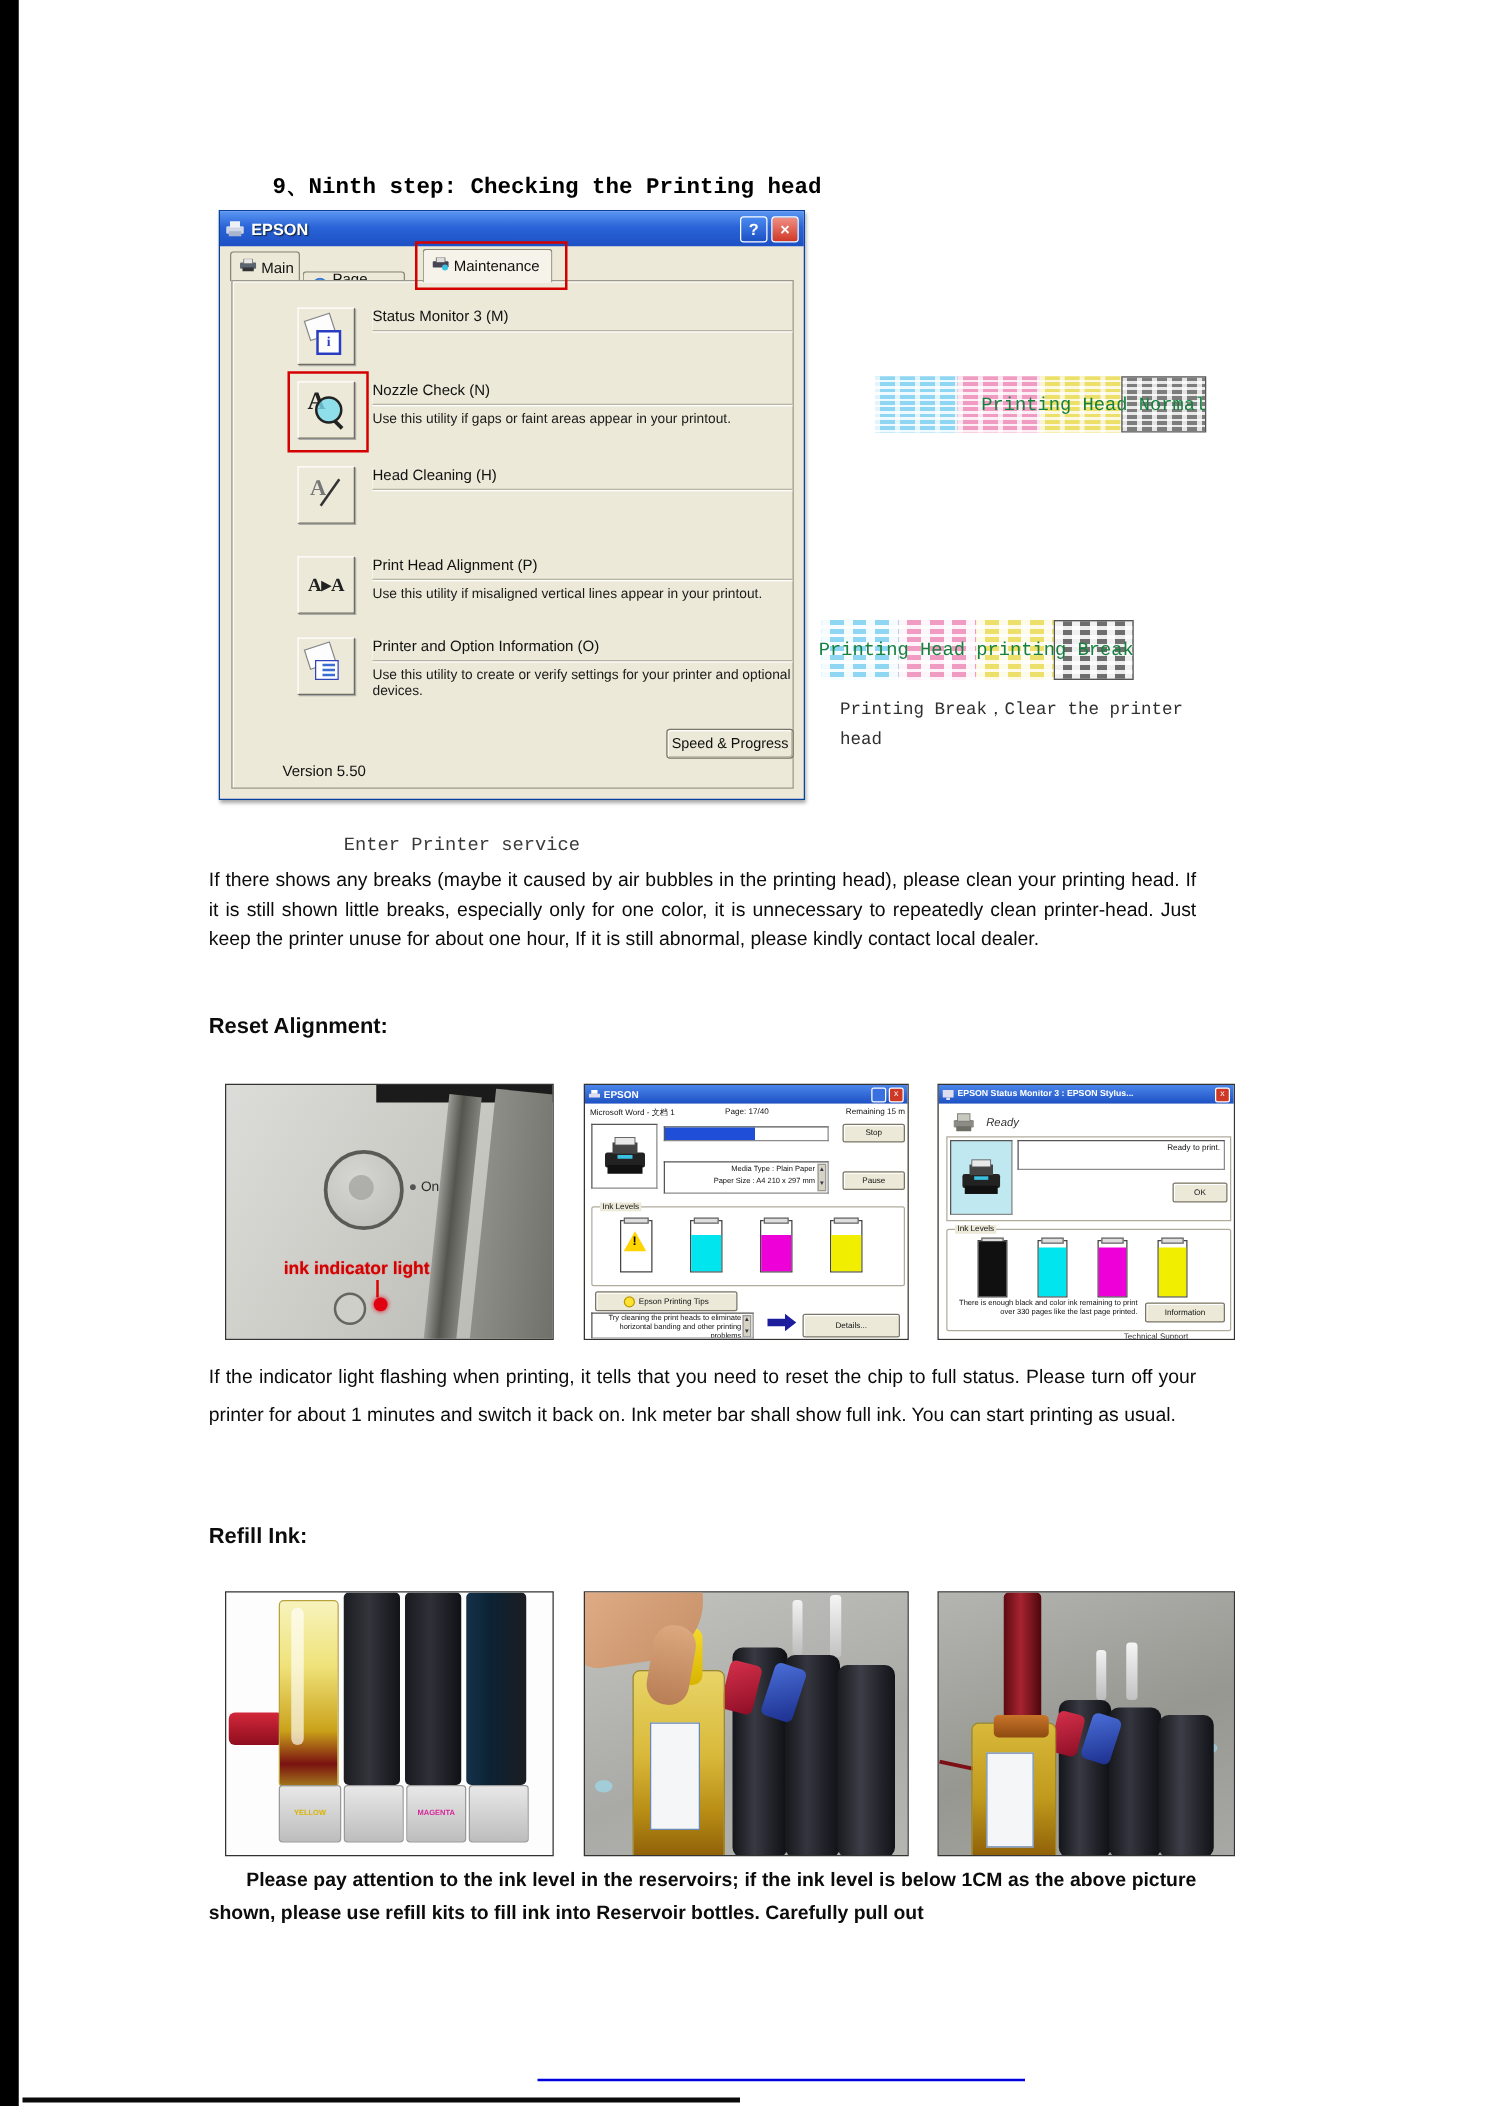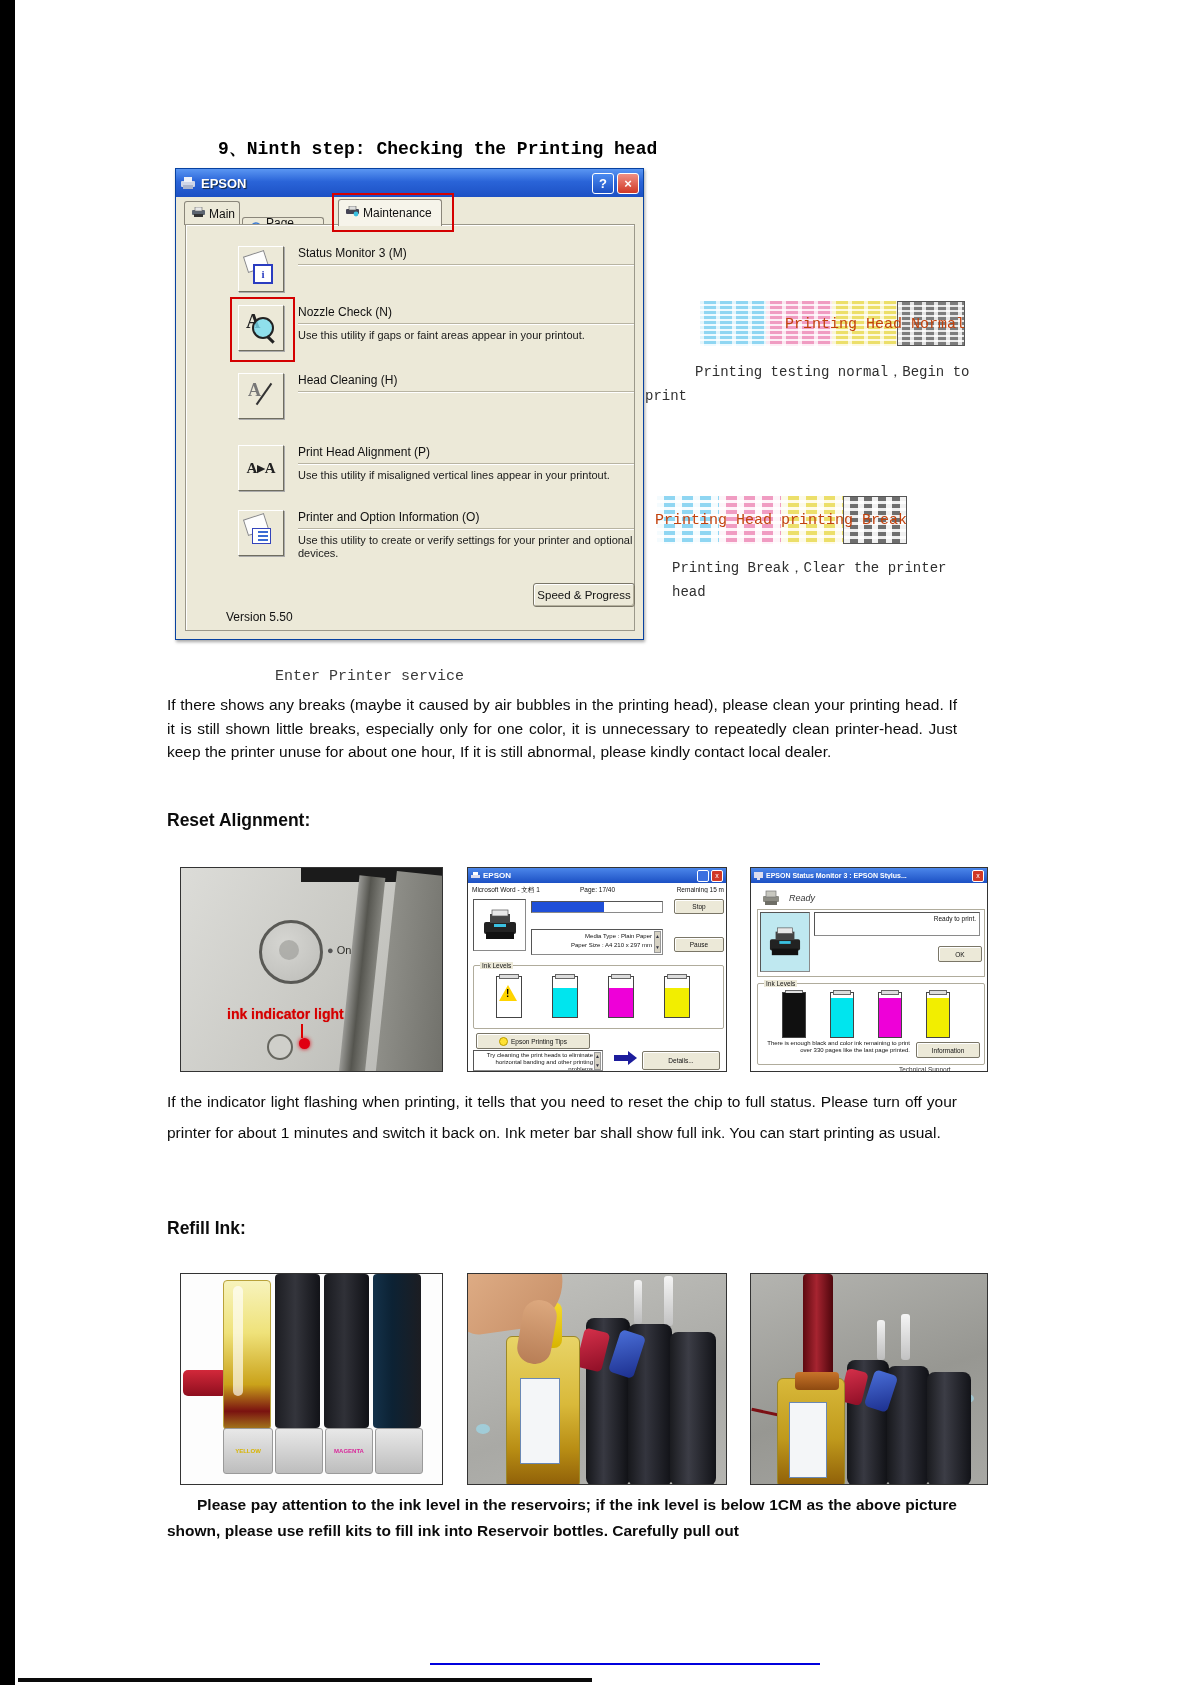--- a/index.html
+++ b/index.html
@@ -68,21 +68,21 @@
      repeating-linear-gradient(180deg,#8fd6f2 0 4px,#f6fcff 4px 7px);}
   .broken .b-mag{background:
      repeating-linear-gradient(90deg,rgba(255,255,255,.9) 0 7px,transparent 7px 18px),
      repeating-linear-gradient(180deg,#f09cc2 0 4px,#fff3f9 4px 7px);}
   .broken .b-yel{background:
      repeating-linear-gradient(90deg,rgba(255,255,255,.85) 0 7px,transparent 7px 18px),
      repeating-linear-gradient(180deg,#ecdf6a 0 4px,#fffbe8 4px 7px);}
   .broken .b-blk{background:
      repeating-linear-gradient(90deg,rgba(255,255,255,.9) 0 6px,transparent 6px 14px),
      repeating-linear-gradient(180deg,#6e6e6e 0 4px,#eee 4px 7px);}
-  .bandtext{position:absolute;font-family:"Liberation Mono",monospace;font-size:15px;color:#c2410c;white-space:nowrap;}
+  .bandtext{position:absolute;font-family:"Liberation Mono",monospace;font-size:15px;color:#15803d;white-space:nowrap;}
   .capt{position:absolute;font-family:"Liberation Mono",monospace;font-size:14px;color:#2f2f2f;line-height:24px;}
   
   .para{position:absolute;font-size:15.5px;text-align:justify;color:#0c0c0c;}
   .h2{position:absolute;font-weight:bold;font-size:17.5px;color:#0c0c0c;}
   
   .shot{position:absolute;border:1px solid #333;box-sizing:border-box;overflow:hidden;background:#c9c9c5;}
   .mini-titlebar{position:absolute;left:0;top:0;right:0;height:15px;
      background:linear-gradient(180deg,#4b86ea,#1c50c4);display:flex;align-items:center;padding:0 3px;box-sizing:border-box;}
   .mini-title{color:#fff;font-size:8px;font-weight:bold;flex:1;white-space:nowrap;overflow:hidden;}
   .mini-x{width:10px;height:10px;background:#d03826;border:1px solid #fff;border-radius:2px;color:#fff;
@@ -227,24 +227,20 @@
   </div>
 
   <div class="inkband" style="left:700px;top:301px;width:265px;height:45px;">
     <div class="blk b-cyan"></div>
     <div class="blk b-mag"></div>
     <div class="blk b-yel"></div>
     <div class="blk b-blk"></div>
   </div>
   <div class="bandtext" style="left:785px;top:316px;">Printing Head Normal</div>
 
-  <div class="capt" style="left:645px;top:360px;width:330px;">
-    <span style="display:block;padding-left:50px;">Printing testing normal，Begin to</span>
-    <span style="display:block;">print</span>
-  </div>
 
   <div class="inkband broken" style="left:657px;top:496px;width:250px;height:48px;">
     <div class="blk b-cyan"></div>
     <div class="blk b-mag"></div>
     <div class="blk b-yel"></div>
     <div class="blk b-blk"></div>
   </div>
   <div class="bandtext" style="left:655px;top:512px;">Printing Head printing Break</div>
 
   <div class="capt" style="left:672px;top:556px;width:300px;">

